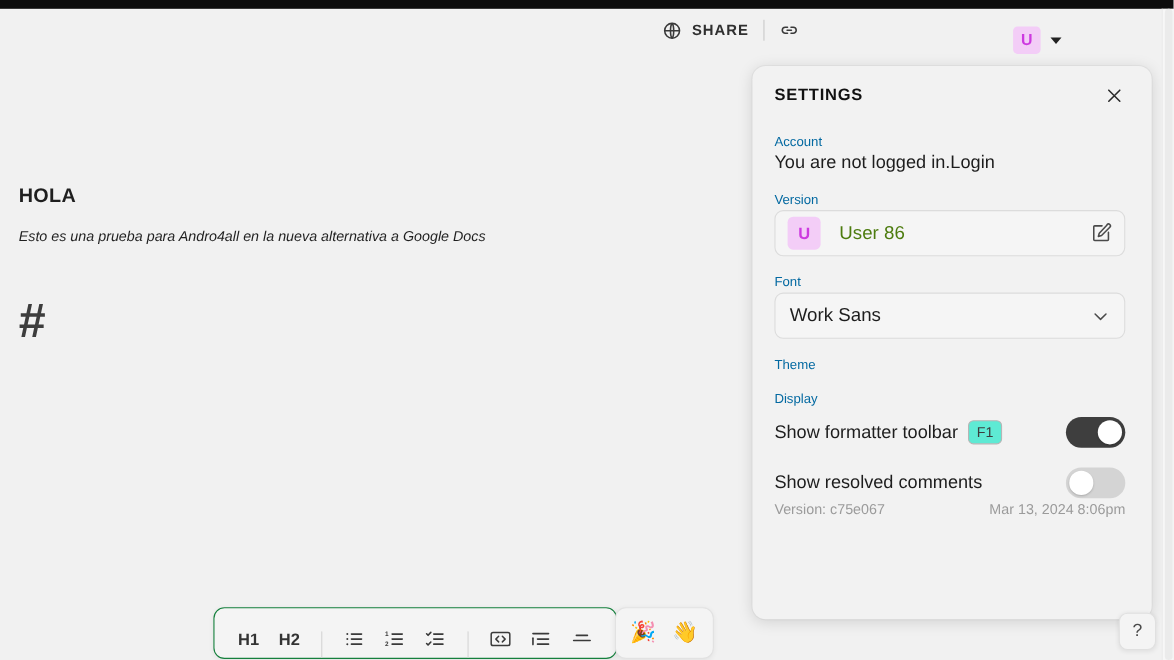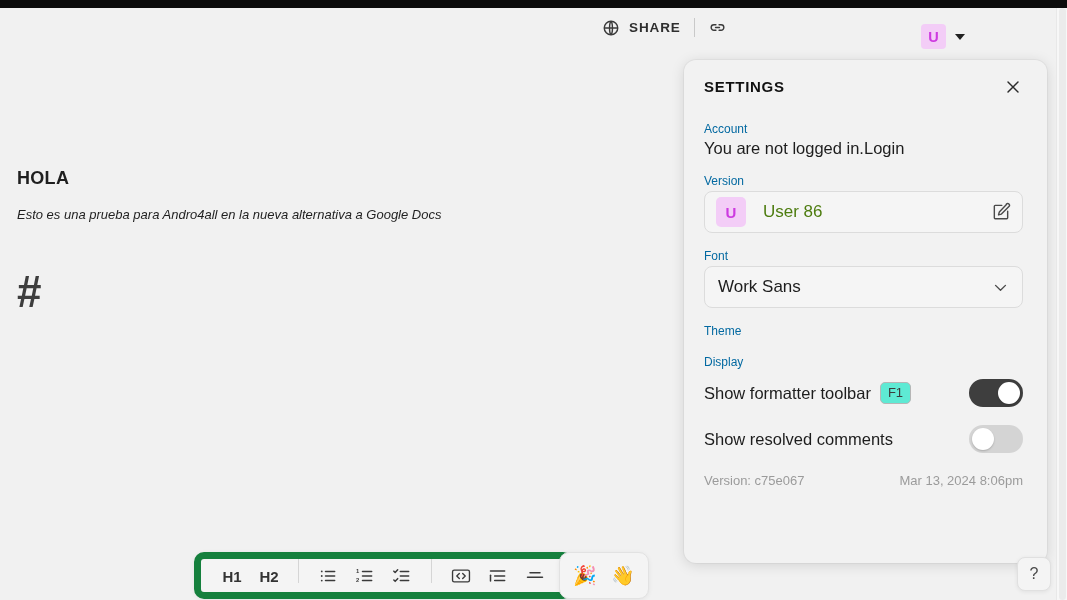--- a/index.html
+++ b/index.html
@@ -155,31 +155,31 @@
   .toggle .knob {
     position: absolute; top: 3px; width: 22px; height: 22px;
     border-radius: 50%; background: #fff;
     box-shadow: 0 1px 2px rgba(0,0,0,0.2);
   }
   .toggle.on .knob { right: 3px; }
   .toggle.off .knob { left: 3px; }
 
   .version-row {
     display: flex; align-items: center; justify-content: space-between;
-    margin-top: 18px;
+    margin-top: 0;
   }
   .version-text { font-size: 13px; color: #9b9b9b; }
 
   
   .fmt-toolbar {
     position: absolute; left: 194px; top: 552px;
     height: 47px; background: #f4f4f4;
-    border: 7px solid #15803d; border-radius: 10px;
+    border: 1px solid #15803d; border-radius: 10px;
     box-shadow: 0 1px 5px rgba(0,0,0,0.06);
-    display: flex; align-items: flex-start; padding: 0 14px; gap: 3px;
+    display: flex; align-items: flex-end; padding: 0 14px; gap: 3px;
   }
   .fmt-btn {
     width: 34px; height: 34px; border-radius: 6px;
     display: flex; align-items: center; justify-content: center;
     cursor: pointer; color: #333;
     font-size: 15px; font-weight: bold;
   }
   .fmt-btn svg { display: block; }
   .fmt-sep { width: 1px; height: 24px; background: #d5d5d5; margin: 0 9px; }
 

